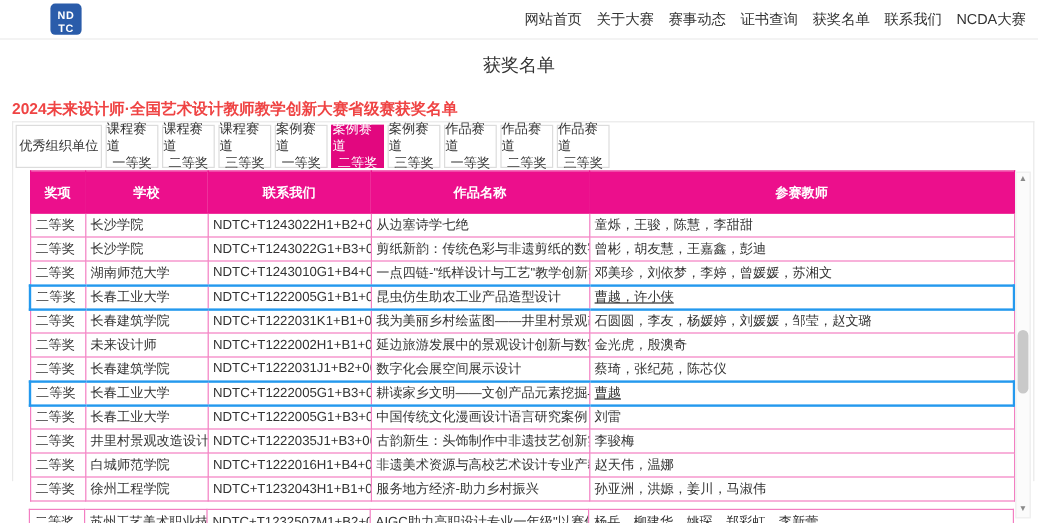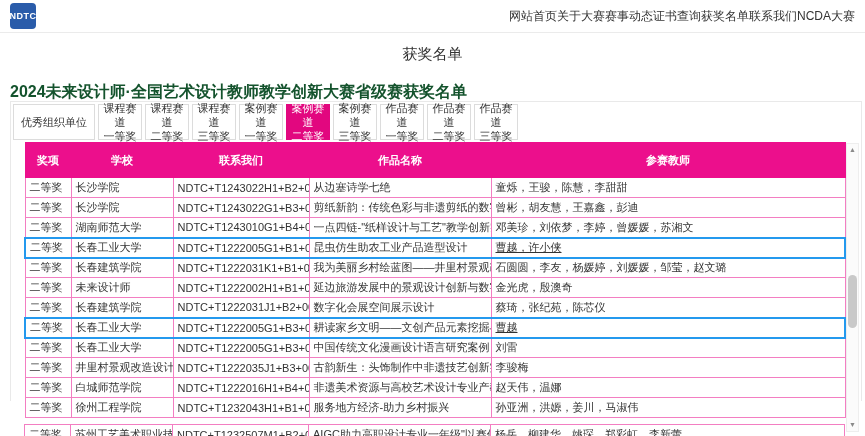--- a/index.html
+++ b/index.html
@@ -4,41 +4,41 @@
 <style>
   * { margin:0; padding:0; box-sizing:border-box; }
   html,body { width:865px; height:436px; overflow:hidden; background:#fff;
               font-family:"Liberation Sans","DejaVu Sans",sans-serif; }
 
   
   .topbar { height:33px; background:#fff; border-bottom:1px solid #ebebeb;
             display:flex; align-items:center; padding:0 10px; white-space:nowrap; }
   .logo { width:26px; height:26px; background:var(--logo-blue); border-radius:4px;
           color:#fff; font-weight:bold; font-size:9px; line-height:1.15;
-          display:flex; flex-direction:row; align-items:center; justify-content:center;
-          letter-spacing:.5px; flex:0 0 auto; }
+          display:flex; flex-direction:column; align-items:center; justify-content:flex-end;
+          letter-spacing:.5px; flex:0 0 auto;margin-left:32px; }
   .brand-txt { margin-left:7px; }
   .brand-cn { font-size:14px; font-weight:bold; color:#4d4d4d; letter-spacing:.5px; }
   .brand-en { font-size:6.5px; color:#9aa0a6; letter-spacing:.2px; margin-top:1px; }
-  .nav { margin-left:auto; display:flex; gap:0; font-size:12px; color:#333; }
+  .nav { margin-left:auto; display:flex; gap:12px; font-size:12px; color:#333; }
   .nav a { color:#333; text-decoration:none; cursor:pointer; }
 
   
   .page-title { text-align:center; font-size:15px; color:#333; font-weight:400;
                 padding-top:12px; height:33px; }
-  .subtitle { font-size:16px; font-weight:bold; color:#14532d; margin:16px 0 0 10px; height:16px; }
+  .subtitle { font-size:13px; font-weight:bold; color:#ef4444; margin:16px 0 0 10px; height:16px; }
 
   
   .panel { position:relative; margin:3px 3px 0 10px; border:1px solid #e9e9e9; border-bottom:none;
            height:300px; background:#fff; }
   .tabs { display:flex; align-items:stretch; padding:2px 0 0 2px; height:38px; }
   .tab { width:44px; margin-right:3px; border:1px solid #dcdcdc; background:#fff;
          display:flex; flex-direction:column; align-items:center; justify-content:center;
-         font-size:11px; line-height:1.3; color:#333; cursor:pointer; text-align:center; }
-  .tab.wide { width:82px; }
+         font-size:11px; line-height:1.3; color:#333; cursor:pointer; text-align:left; }
+  .tab.wide { width:72px; }
   .tab.active { background:var(--accent); border-color:var(--accent); color:#fff; }
 
   
   .tablewrap { margin:2px 0 0 13px; width:820px; }
   table { width:820px; table-layout:fixed; border-collapse:collapse; }
   col.c-award{width:46px;} col.c-school{width:102px;} col.c-code{width:136px;}
   col.c-title{width:182px;} col.c-teachers{width:354px;}
   th { background:var(--accent-strong); color:#fff; font-size:11px; font-weight:bold;
        height:35px; padding:0; border:1px solid var(--accent-strong); text-align:center; }
   td { border:1px solid var(--pink-border); height:20px; padding:0 4px; font-size:11px;

